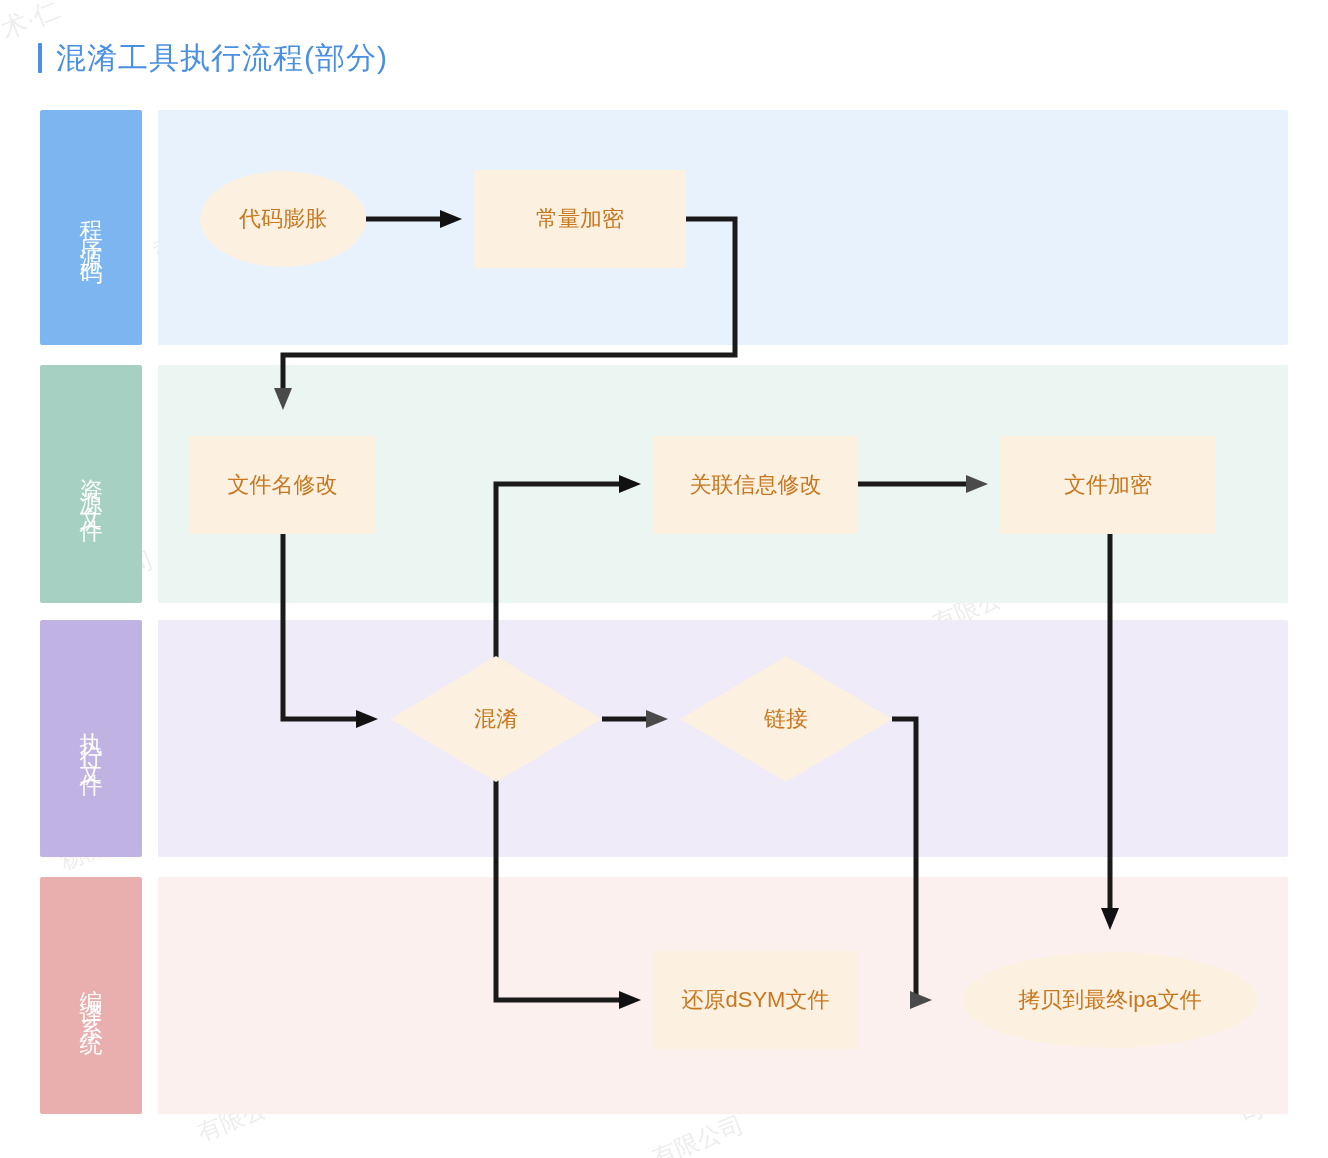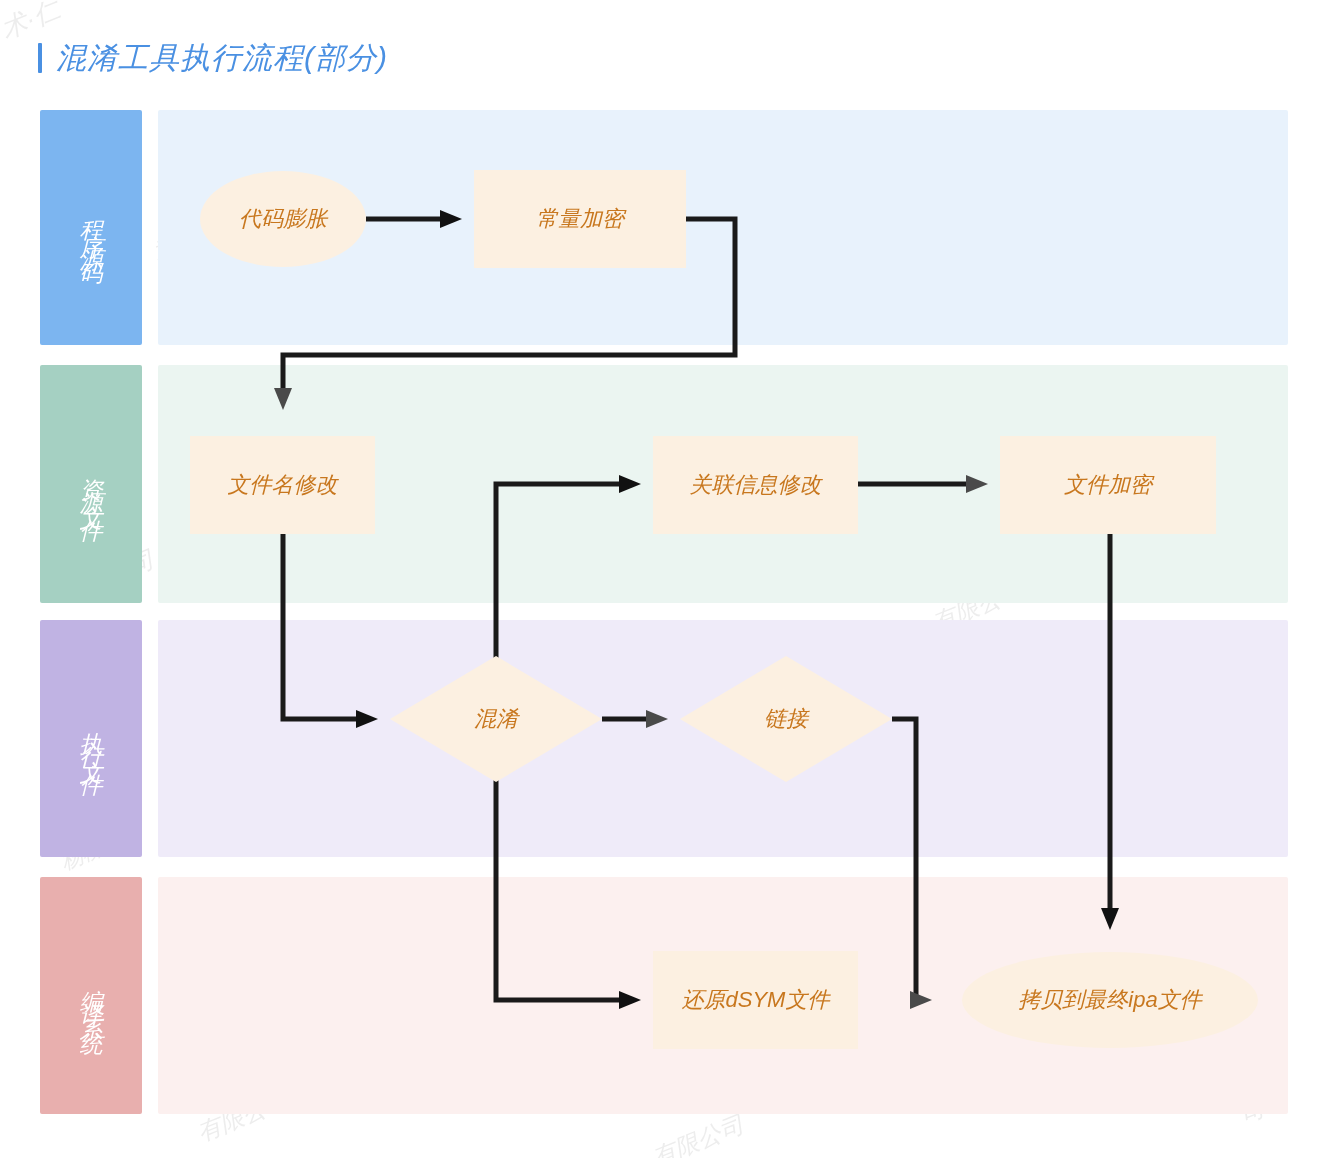--- a/index.html
+++ b/index.html
@@ -12,21 +12,20 @@
     height: 1158px;
     font-family: "Liberation Sans", "DejaVu Sans", sans-serif;
     overflow: hidden;
     position: relative;
   }
   #page {
     position: relative;
     width: 1328px;
     height: 1158px;
     background: #ffffff;
-    font-style: italic;
   }
   
   .title-row {
     position: absolute;
     left: 38px;
     top: 34px;
     display: flex;
     align-items: center;
     height: 48px;
   }

